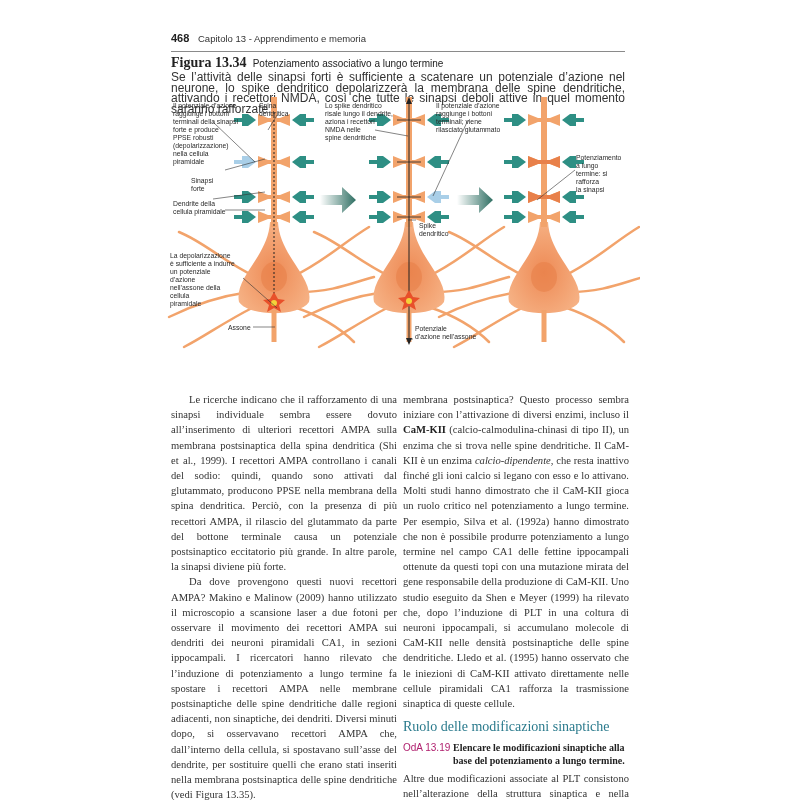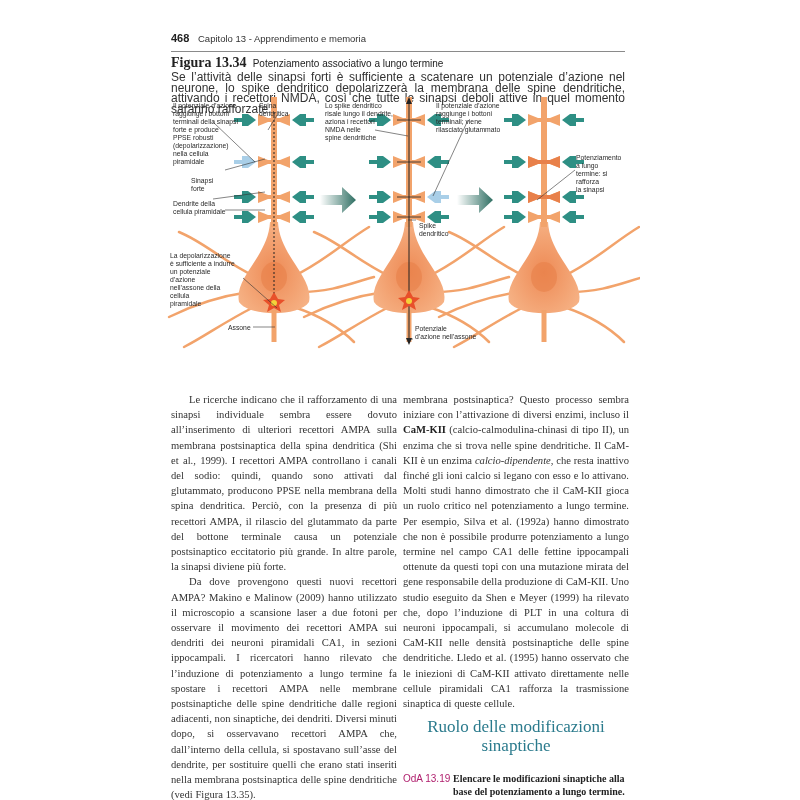--- a/index.html
+++ b/index.html
@@ -11,21 +11,21 @@
   .fig-title .num { font-family:"Liberation Serif", serif; font-weight:bold; font-size:14px; }
   .fig-title .ttl { font-family:"Liberation Sans", sans-serif; font-size:10px; margin-left:3px; }
   .fig-caption { position:absolute; left:171px; top:72px; width:454px; font-family:"Liberation Sans", sans-serif; font-size:12px; line-height:10.5px; color:#333; text-align:justify; }
   .figure { position:absolute; left:165px; top:92px; width:475px; height:285px; }
   .lbl { position:absolute; font-family:"Liberation Sans", sans-serif; font-size:6.8px; line-height:8px; color:#2a2a2a; white-space:pre-line; }
   .col { position:absolute; top:392px; width:226px; font-size:10.6px; line-height:15.2px; text-align:justify; hyphens:auto; color:#333; }
   .col p { margin:0; }
   .col p.ind { text-indent:18px; }
   .col1 { left:171px; }
   .col2 { left:403px; }
-  .section-head { font-size:17px; line-height:19px; color:#2a7a8c; margin:6px 0 17px 0; text-align:center; }
+  .section-head { font-size:14px; line-height:19px; color:#2a7a8c; margin:6px 0 5px 0; text-align:left; }
   .oda { display:flex; font-size:10px; line-height:13px; margin-bottom:4px; text-align:left; }
   .oda .tag { font-family:"Liberation Sans", sans-serif; font-weight:normal; color:#b0206e; width:50px; flex:none; font-size:10px; }
   .oda .txt { font-weight:bold; color:#222; }
   b { color:#222; }
 </style>
 </head>
 <body>
 
 <div class="running-head">
   <span class="pg">468</span>

